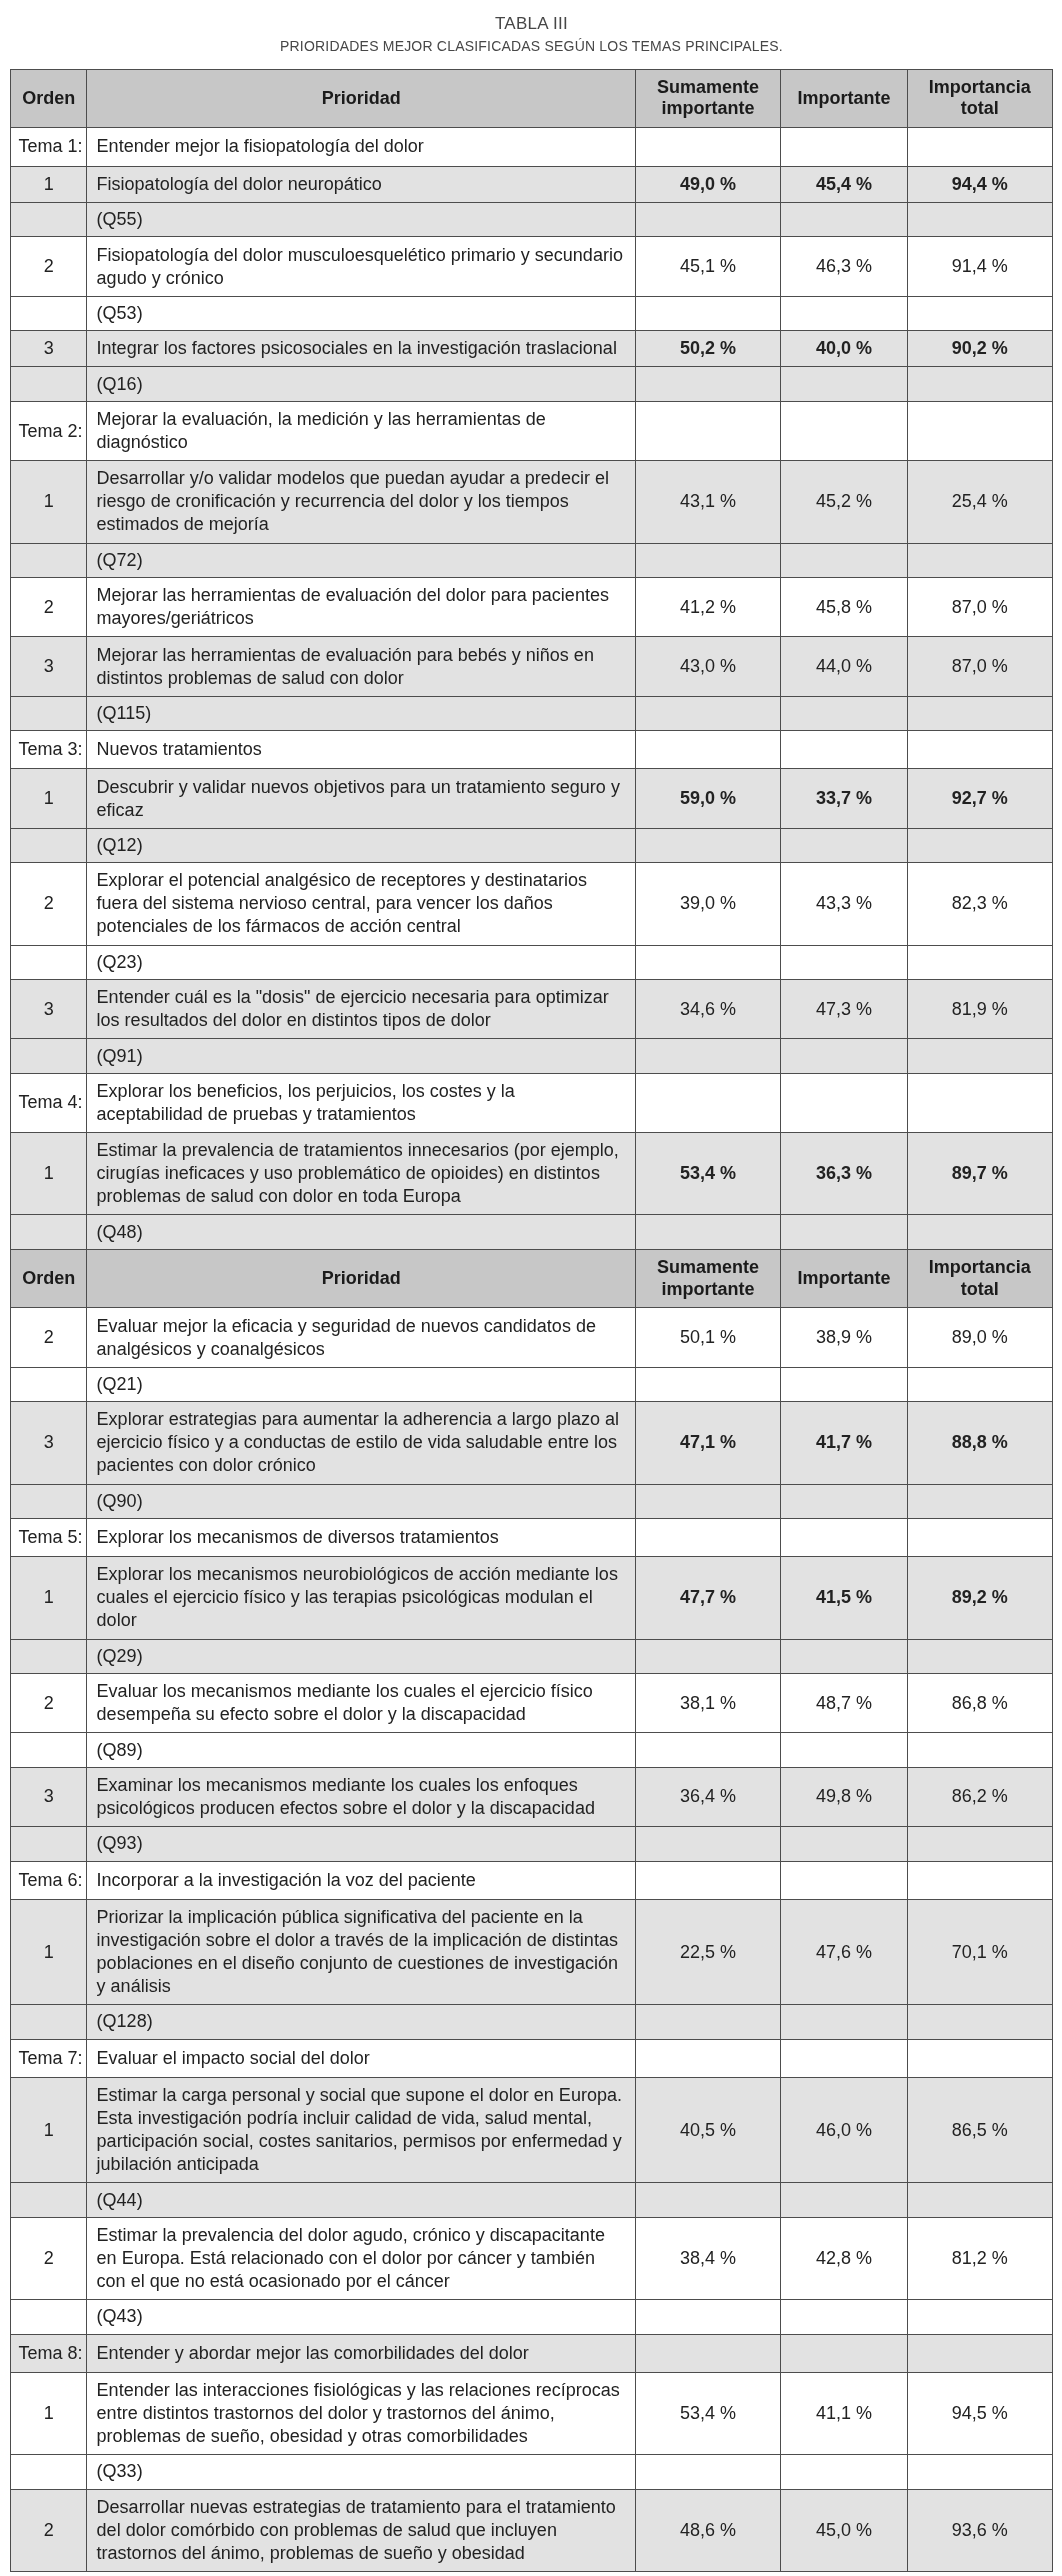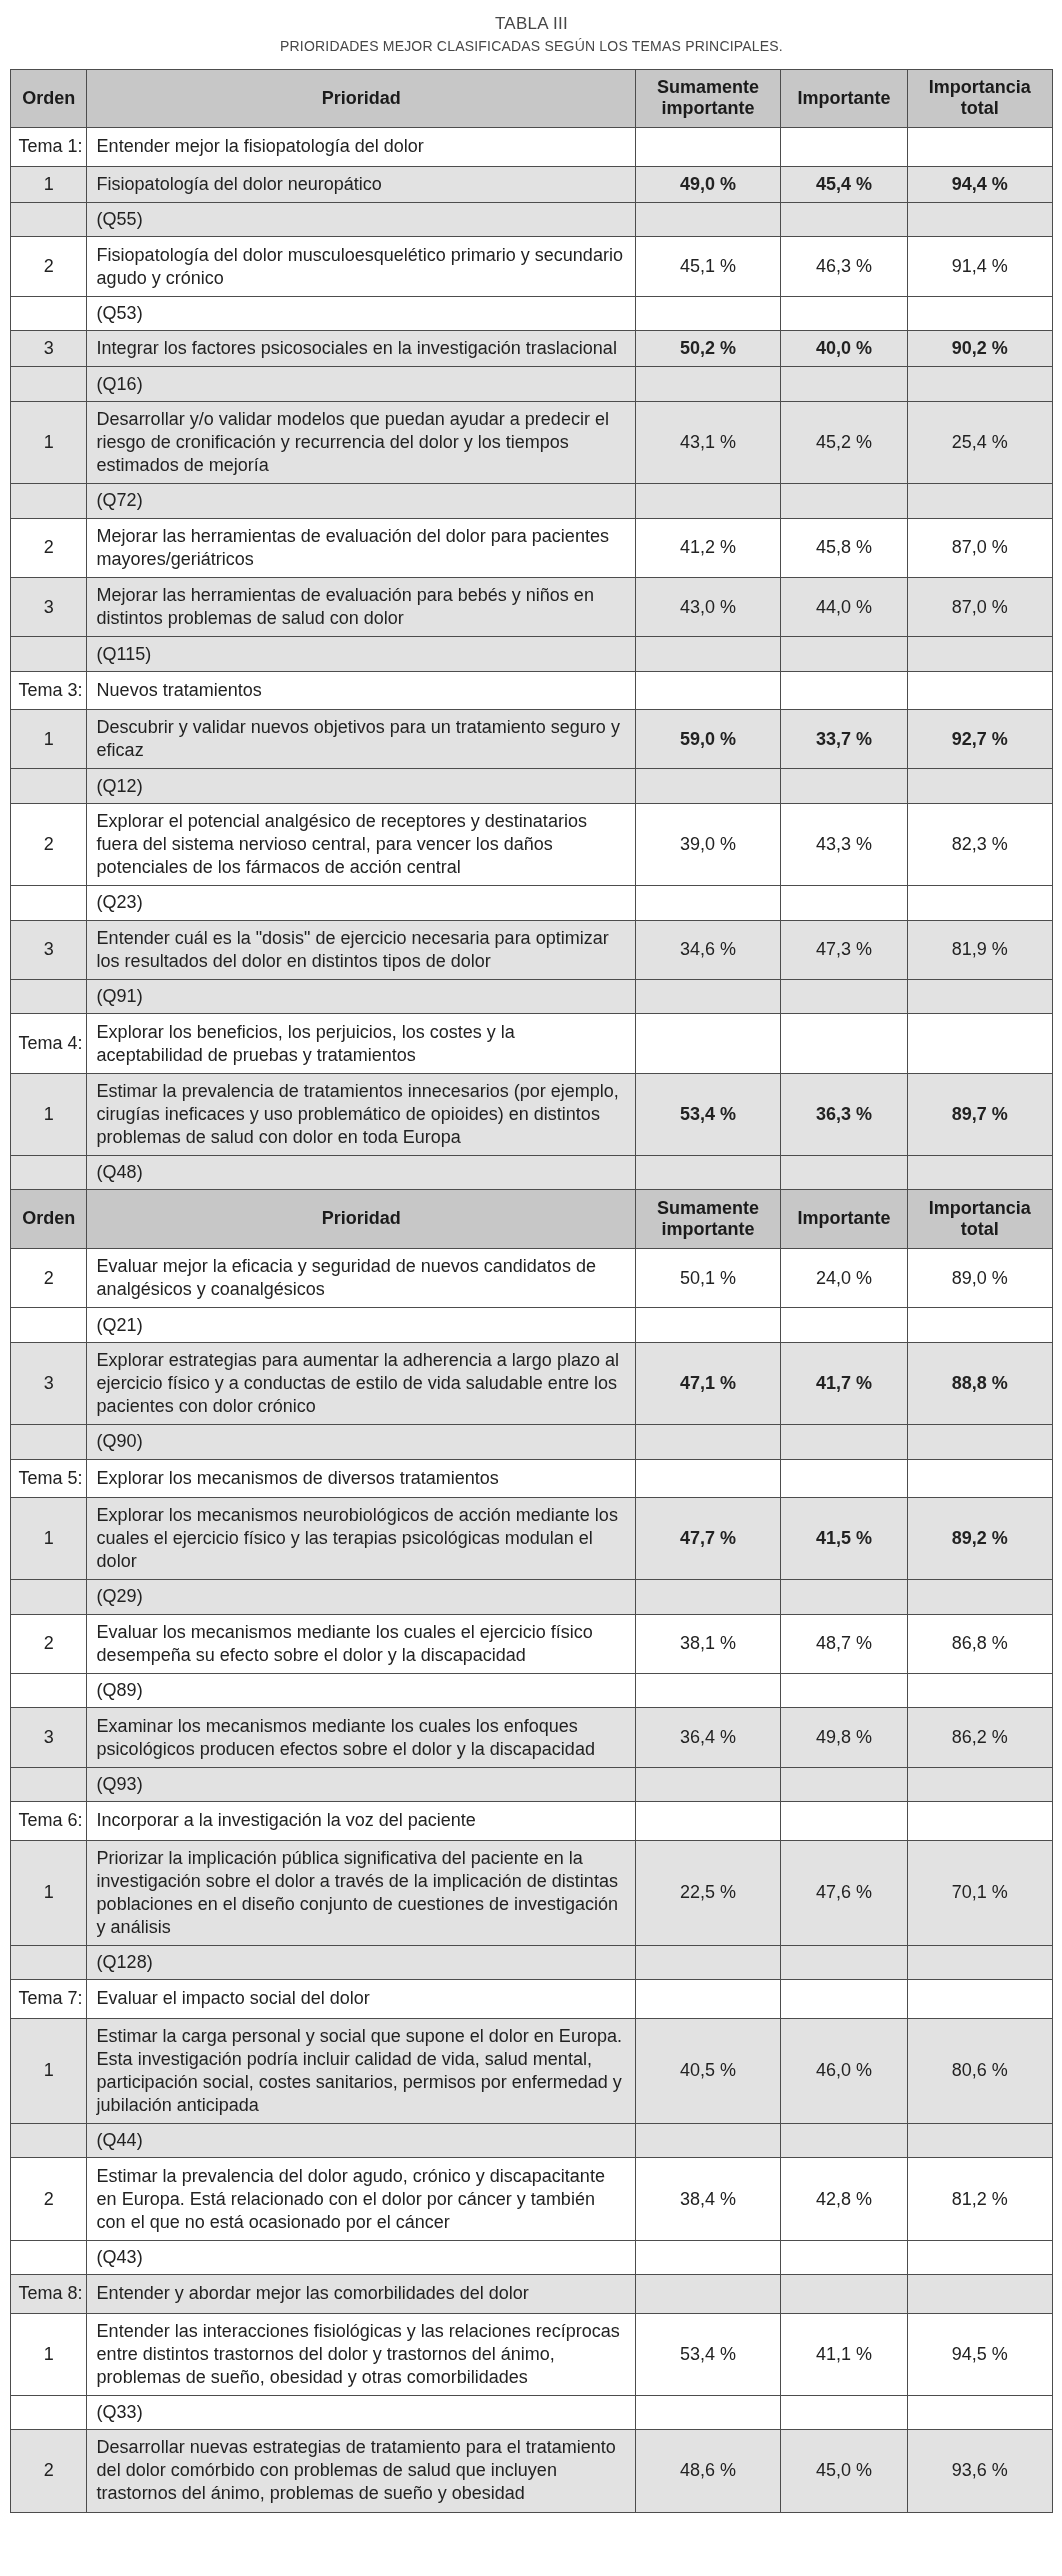--- a/index.html
+++ b/index.html
@@ -147,20 +147,27 @@
           <td class="val">40,0 %</td>
           <td class="val">90,2 %</td>
         </tr>
         <tr class="shaded q-row">
           <td class="orden"></td>
           <td class="qtext">(Q16)</td>
           <td class="val"></td>
           <td class="val"></td>
           <td class="val"></td>
         </tr>
+        <tr class="tema-row">
+          <td class="tema-orden">Tema 2:</td>
+          <td class="ptext">Mejorar la evaluación, la medición y las herramientas de diagnóstico</td>
+          <td class="val"></td>
+          <td class="val"></td>
+          <td class="val"></td>
+        </tr>
         <tr class="shaded priority-row">
           <td class="orden">1</td>
           <td class="ptext">Desarrollar y/o validar modelos que puedan ayudar a predecir el riesgo de cronificación y recurrencia del dolor y los tiempos estimados de mejoría</td>
           <td class="val">43,1 %</td>
           <td class="val">45,2 %</td>
           <td class="val">25,4 %</td>
         </tr>
         <tr class="shaded q-row">
           <td class="orden"></td>
           <td class="qtext">(Q72)</td>
@@ -263,21 +270,21 @@
           <th class="">Orden</th>
           <th class="">Prioridad</th>
           <th class="">Sumamente importante</th>
           <th class="">Importante</th>
           <th class="">Importancia total</th>
         </tr>
         <tr class="priority-row">
           <td class="orden">2</td>
           <td class="ptext">Evaluar mejor la eficacia y seguridad de nuevos candidatos de analgésicos y coanalgésicos</td>
           <td class="val">50,1 %</td>
-          <td class="val">24,0 %</td>
+          <td class="val">38,9 %</td>
           <td class="val">89,0 %</td>
         </tr>
         <tr class="q-row">
           <td class="orden"></td>
           <td class="qtext">(Q21)</td>
           <td class="val"></td>
           <td class="val"></td>
           <td class="val"></td>
         </tr>
         <tr class="shaded priority-row boldvals">
@@ -369,21 +376,21 @@
           <td class="ptext">Evaluar el impacto social del dolor</td>
           <td class="val"></td>
           <td class="val"></td>
           <td class="val"></td>
         </tr>
         <tr class="shaded priority-row">
           <td class="orden">1</td>
           <td class="ptext">Estimar la carga personal y social que supone el dolor en Europa. Esta investigación podría incluir calidad de vida, salud mental, participación social, costes sanitarios, permisos por enfermedad y jubilación anticipada</td>
           <td class="val">40,5 %</td>
           <td class="val">46,0 %</td>
-          <td class="val">80,6 %</td>
+          <td class="val">86,5 %</td>
         </tr>
         <tr class="shaded q-row">
           <td class="orden"></td>
           <td class="qtext">(Q44)</td>
           <td class="val"></td>
           <td class="val"></td>
           <td class="val"></td>
         </tr>
         <tr class="priority-row">
           <td class="orden">2</td>

